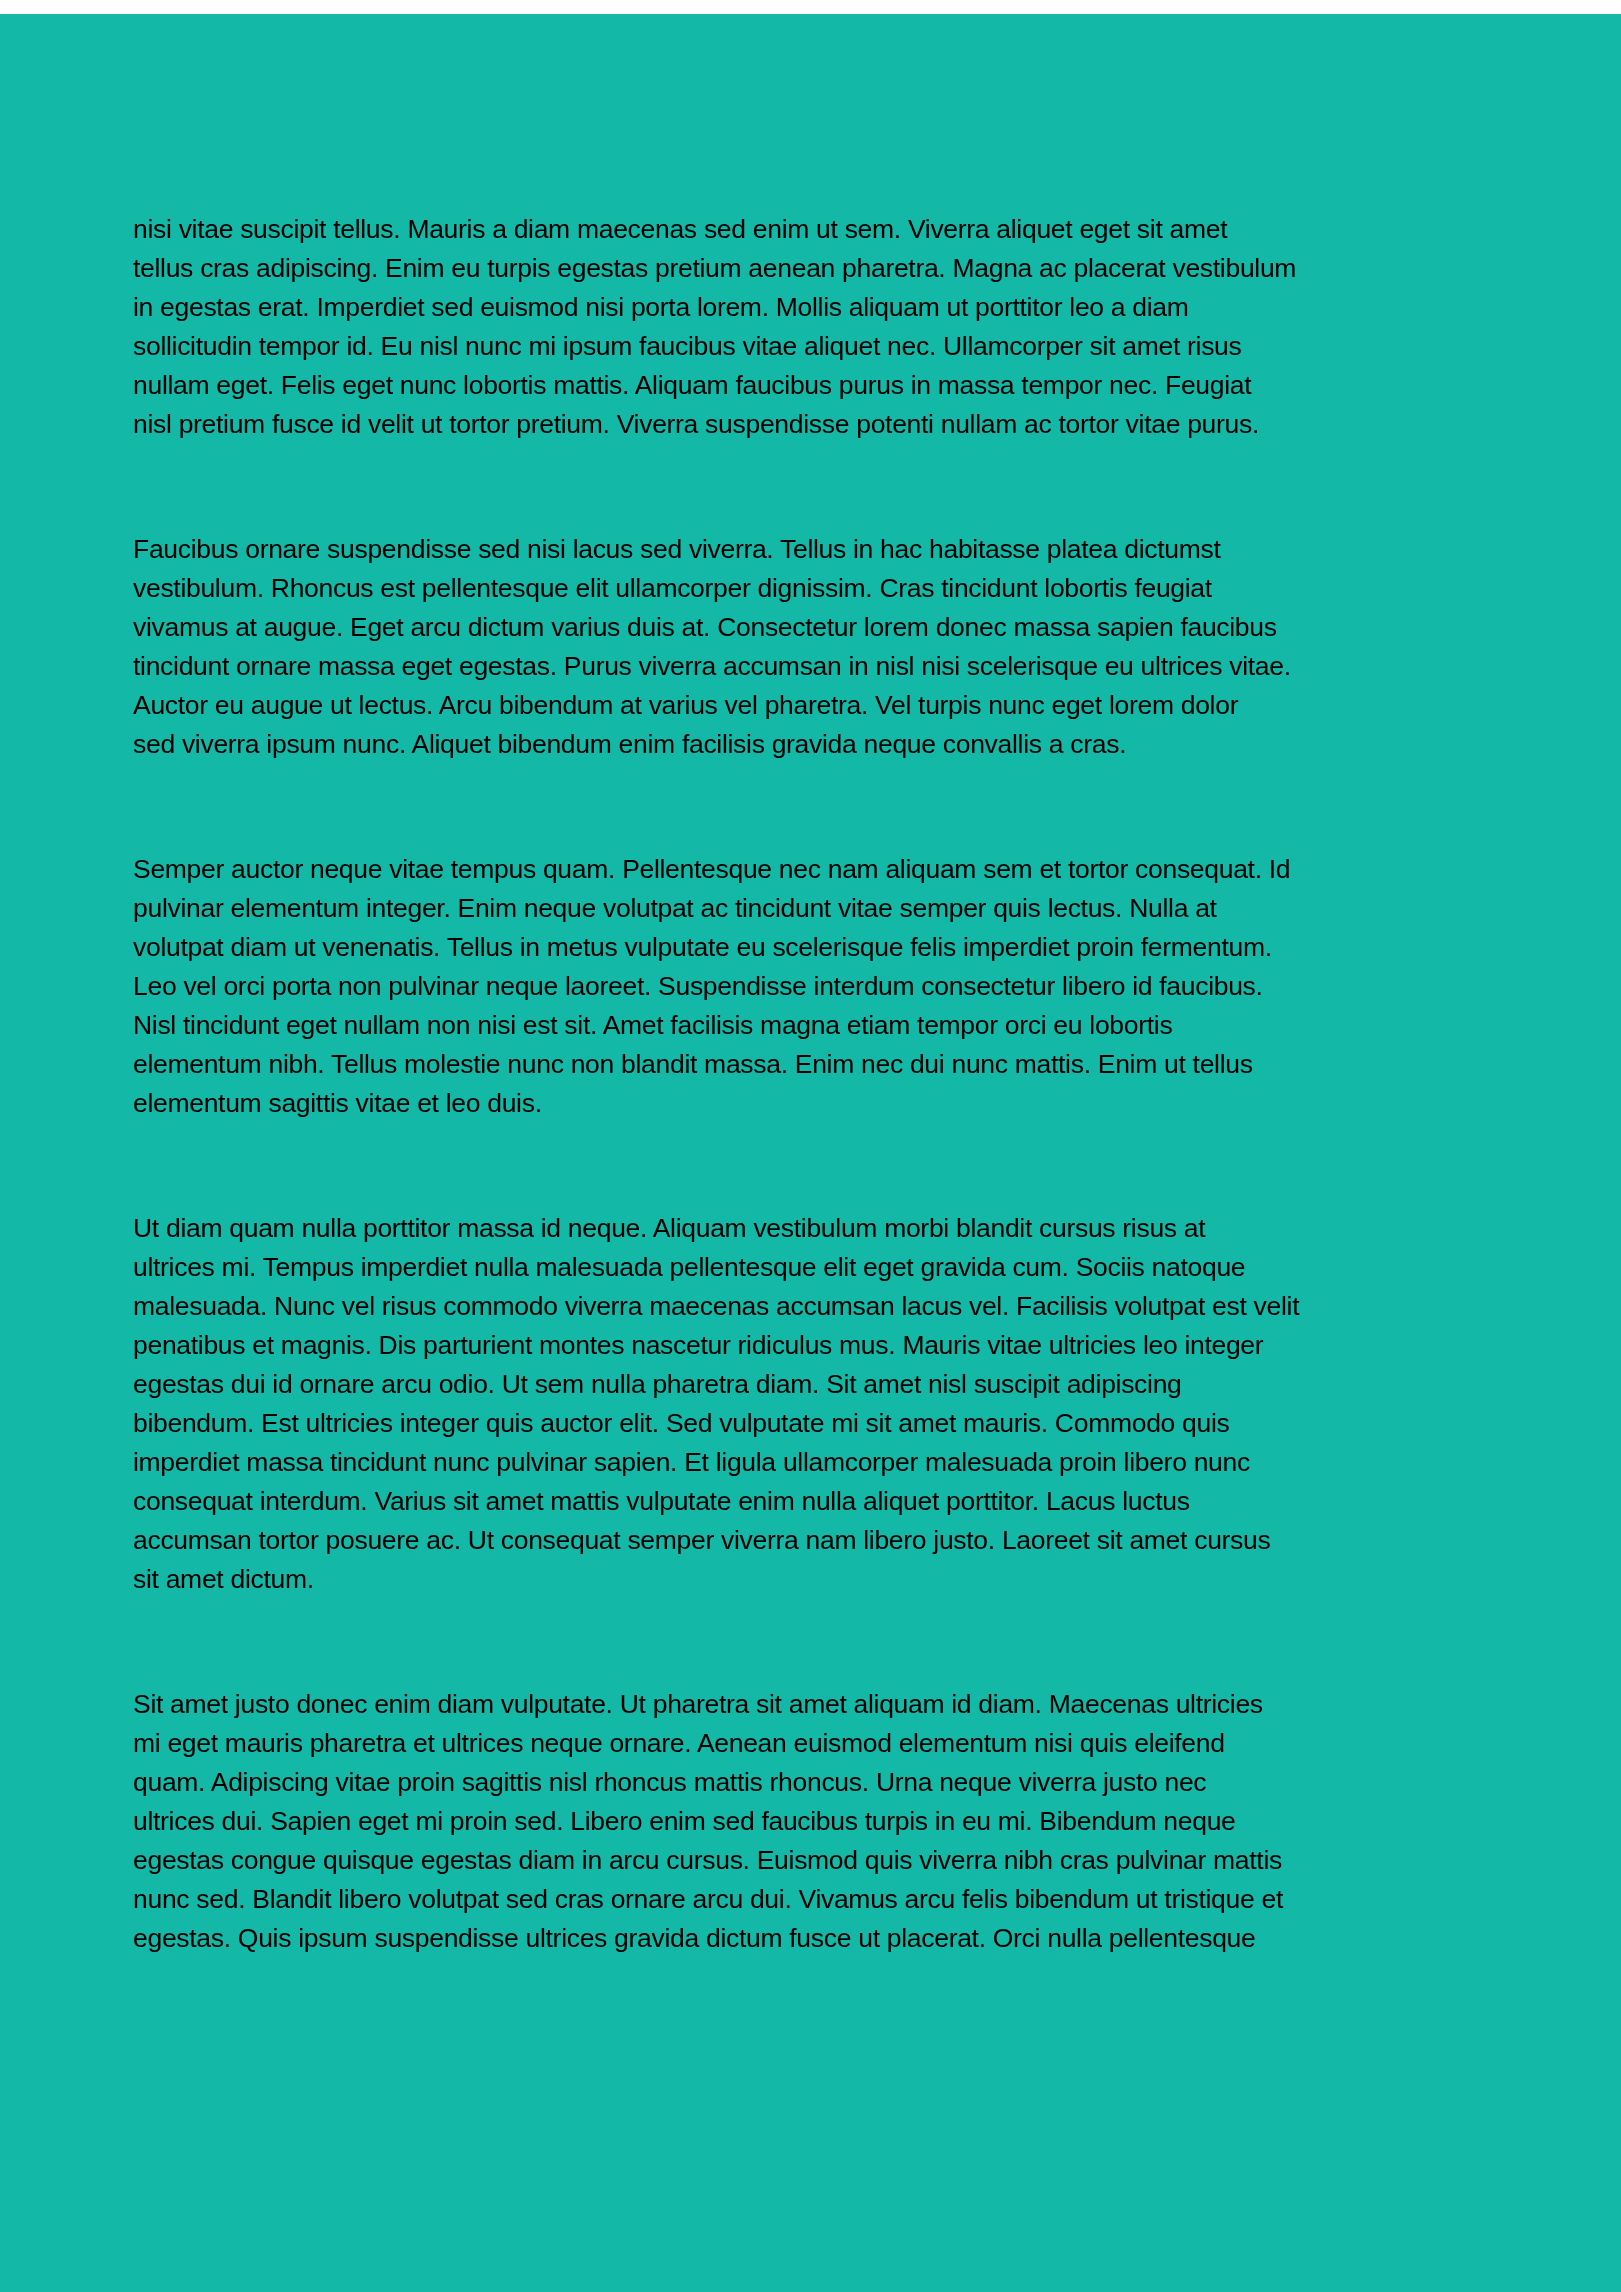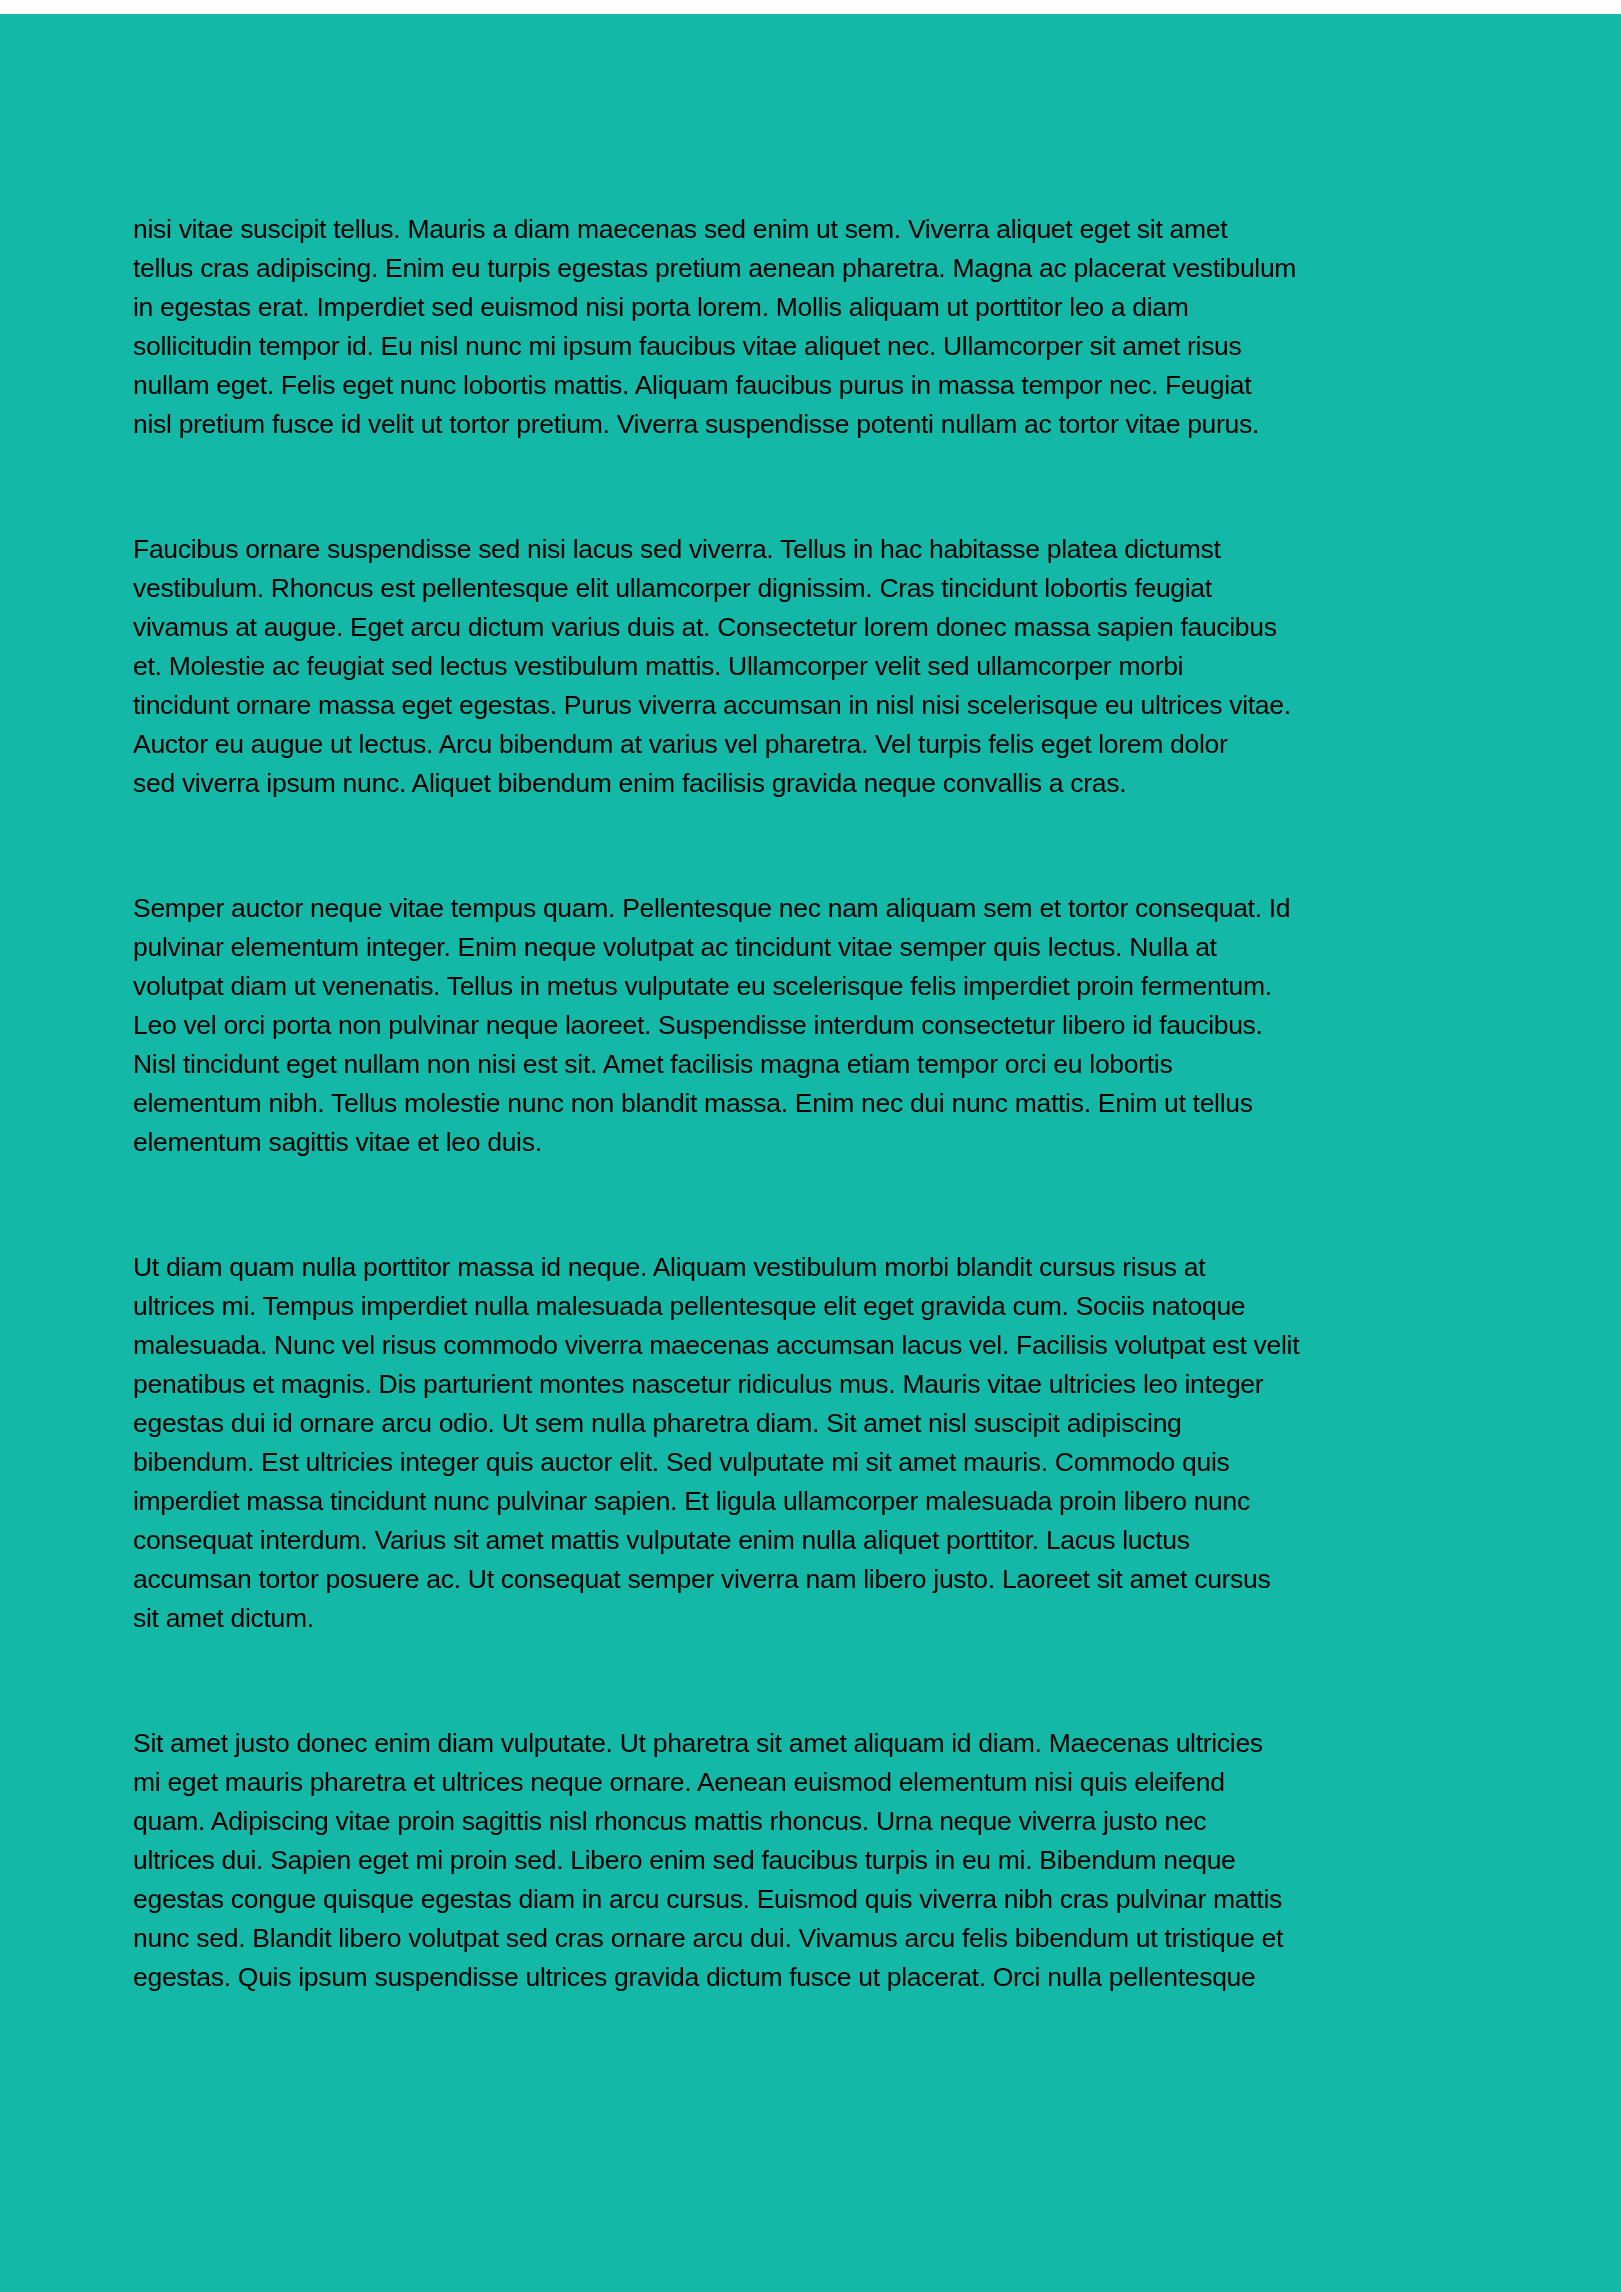--- a/index.html
+++ b/index.html
@@ -40,23 +40,22 @@
         <span class="line">tellus cras adipiscing. Enim eu turpis egestas pretium aenean pharetra. Magna ac placerat vestibulum</span>
         <span class="line">in egestas erat. Imperdiet sed euismod nisi porta lorem. Mollis aliquam ut porttitor leo a diam</span>
         <span class="line">sollicitudin tempor id. Eu nisl nunc mi ipsum faucibus vitae aliquet nec. Ullamcorper sit amet risus</span>
         <span class="line">nullam eget. Felis eget nunc lobortis mattis. Aliquam faucibus purus in massa tempor nec. Feugiat</span>
         <span class="line">nisl pretium fusce id velit ut tortor pretium. Viverra suspendisse potenti nullam ac tortor vitae purus.</span>
       </p>
       <p class="paragraph">
         <span class="line">Faucibus ornare suspendisse sed nisi lacus sed viverra. Tellus in hac habitasse platea dictumst</span>
         <span class="line">vestibulum. Rhoncus est pellentesque elit ullamcorper dignissim. Cras tincidunt lobortis feugiat</span>
         <span class="line">vivamus at augue. Eget arcu dictum varius duis at. Consectetur lorem donec massa sapien faucibus</span>
-        <span class="line">et. Molestie ac feugiat sed lectus vestibulum mattis. Ullamcorper velit sed ullamcorper morbi</span>
         <span class="line">tincidunt ornare massa eget egestas. Purus viverra accumsan in nisl nisi scelerisque eu ultrices vitae.</span>
-        <span class="line">Auctor eu augue ut lectus. Arcu bibendum at varius vel pharetra. Vel turpis felis eget lorem dolor</span>
+        <span class="line">Auctor eu augue ut lectus. Arcu bibendum at varius vel pharetra. Vel turpis nunc eget lorem dolor</span>
         <span class="line">sed viverra ipsum nunc. Aliquet bibendum enim facilisis gravida neque convallis a cras.</span>
       </p>
       <p class="paragraph">
         <span class="line">Semper auctor neque vitae tempus quam. Pellentesque nec nam aliquam sem et tortor consequat. Id</span>
         <span class="line">pulvinar elementum integer. Enim neque volutpat ac tincidunt vitae semper quis lectus. Nulla at</span>
         <span class="line">volutpat diam ut venenatis. Tellus in metus vulputate eu scelerisque felis imperdiet proin fermentum.</span>
         <span class="line">Leo vel orci porta non pulvinar neque laoreet. Suspendisse interdum consectetur libero id faucibus.</span>
         <span class="line">Nisl tincidunt eget nullam non nisi est sit. Amet facilisis magna etiam tempor orci eu lobortis</span>
         <span class="line">elementum nibh. Tellus molestie nunc non blandit massa. Enim nec dui nunc mattis. Enim ut tellus</span>
         <span class="line">elementum sagittis vitae et leo duis.</span>

